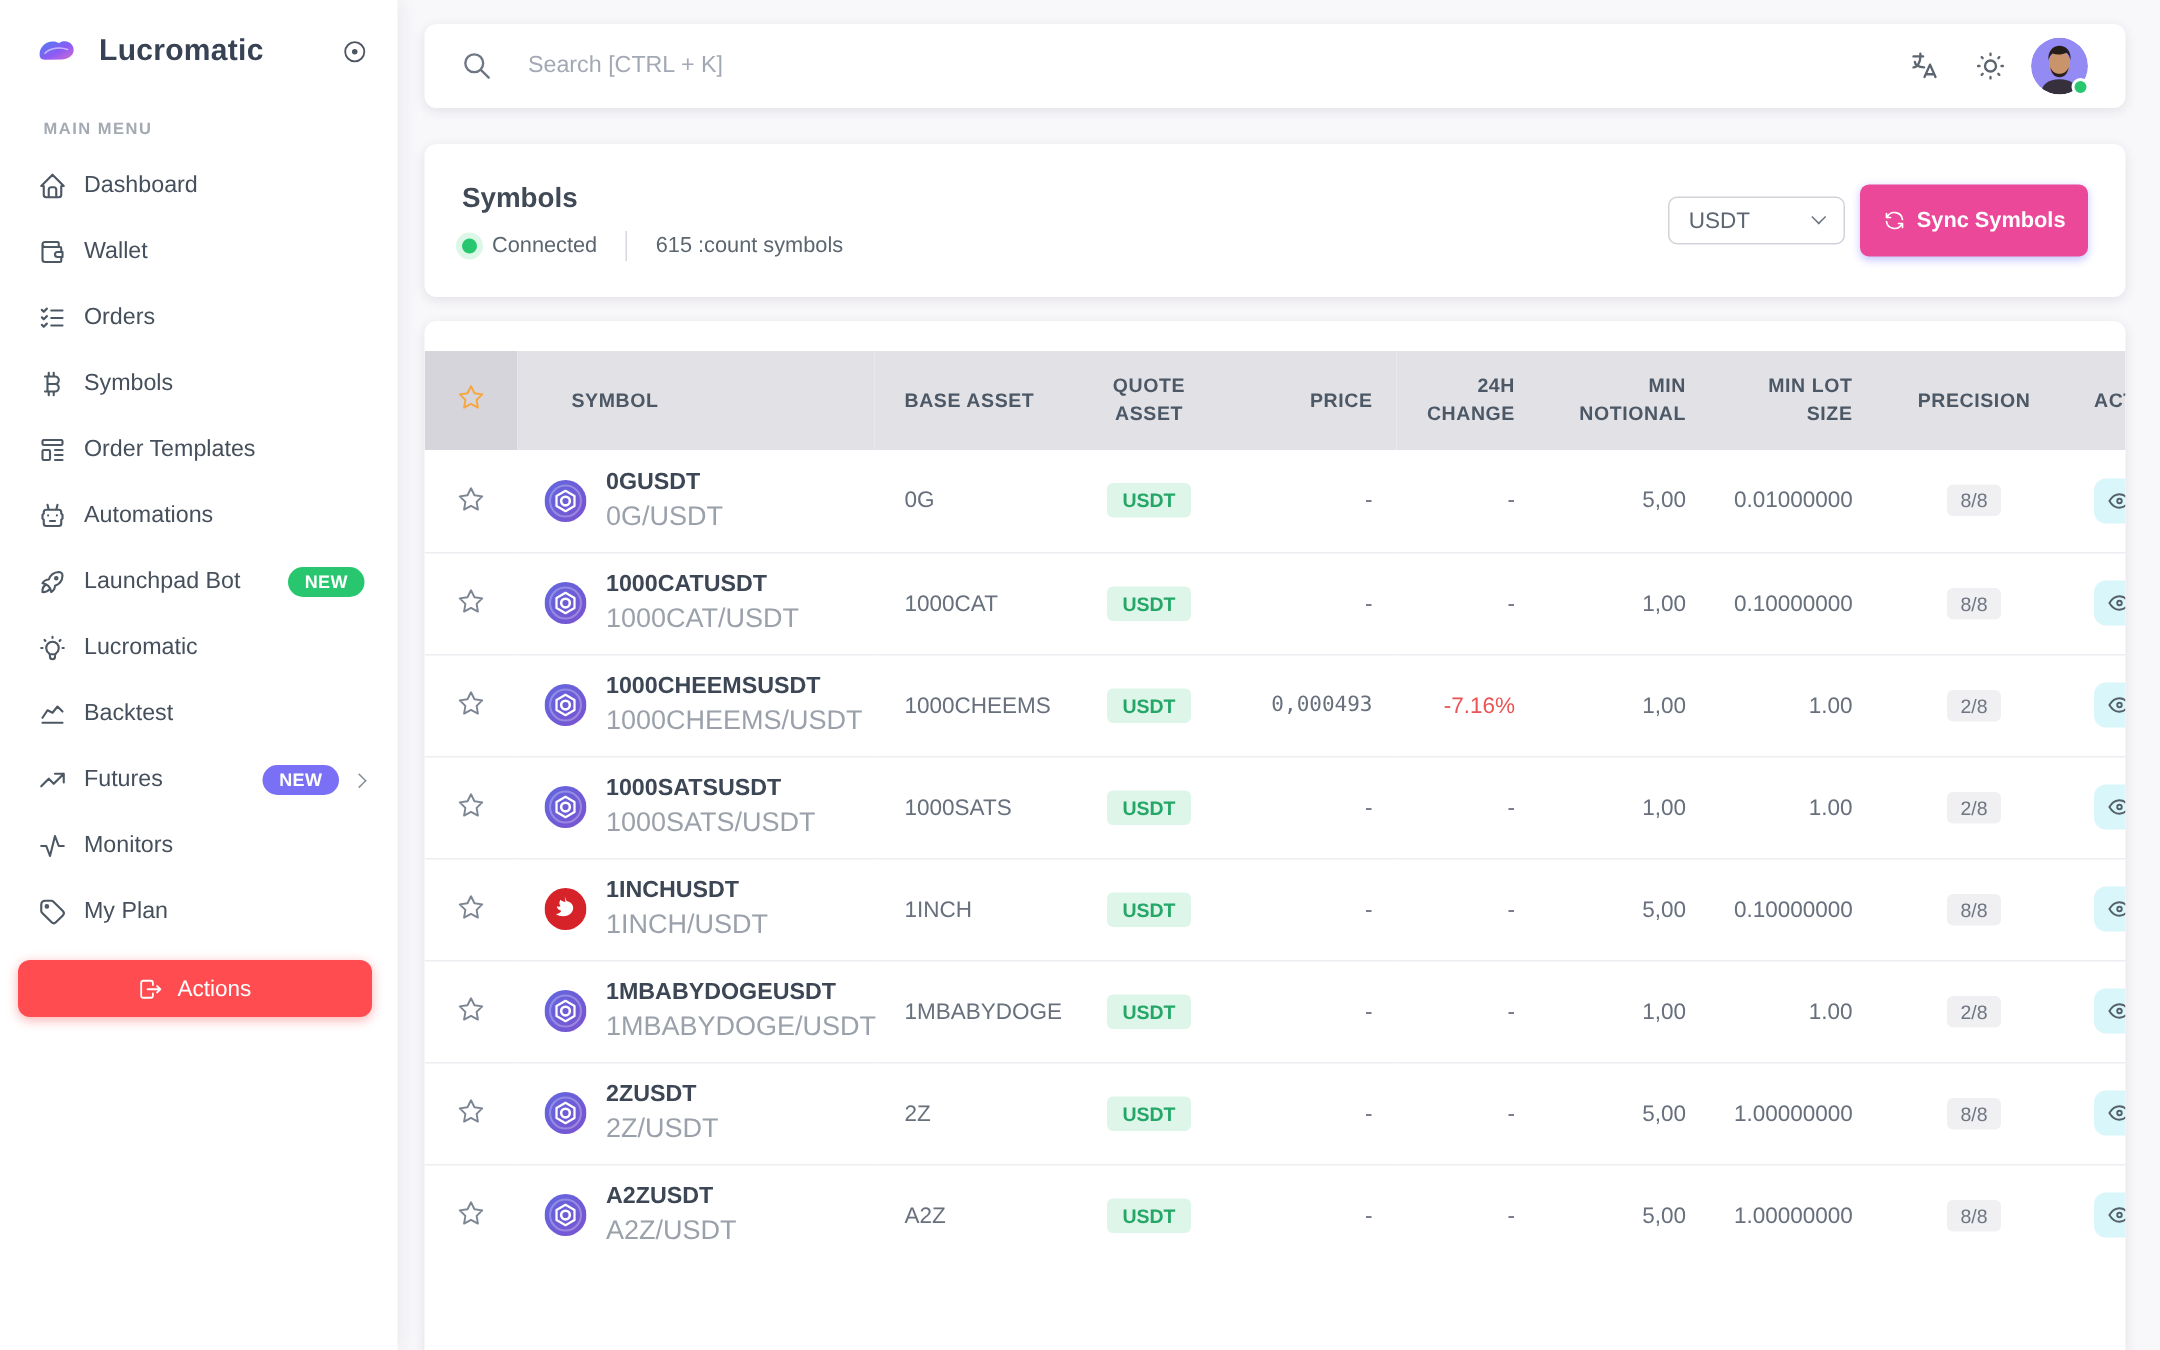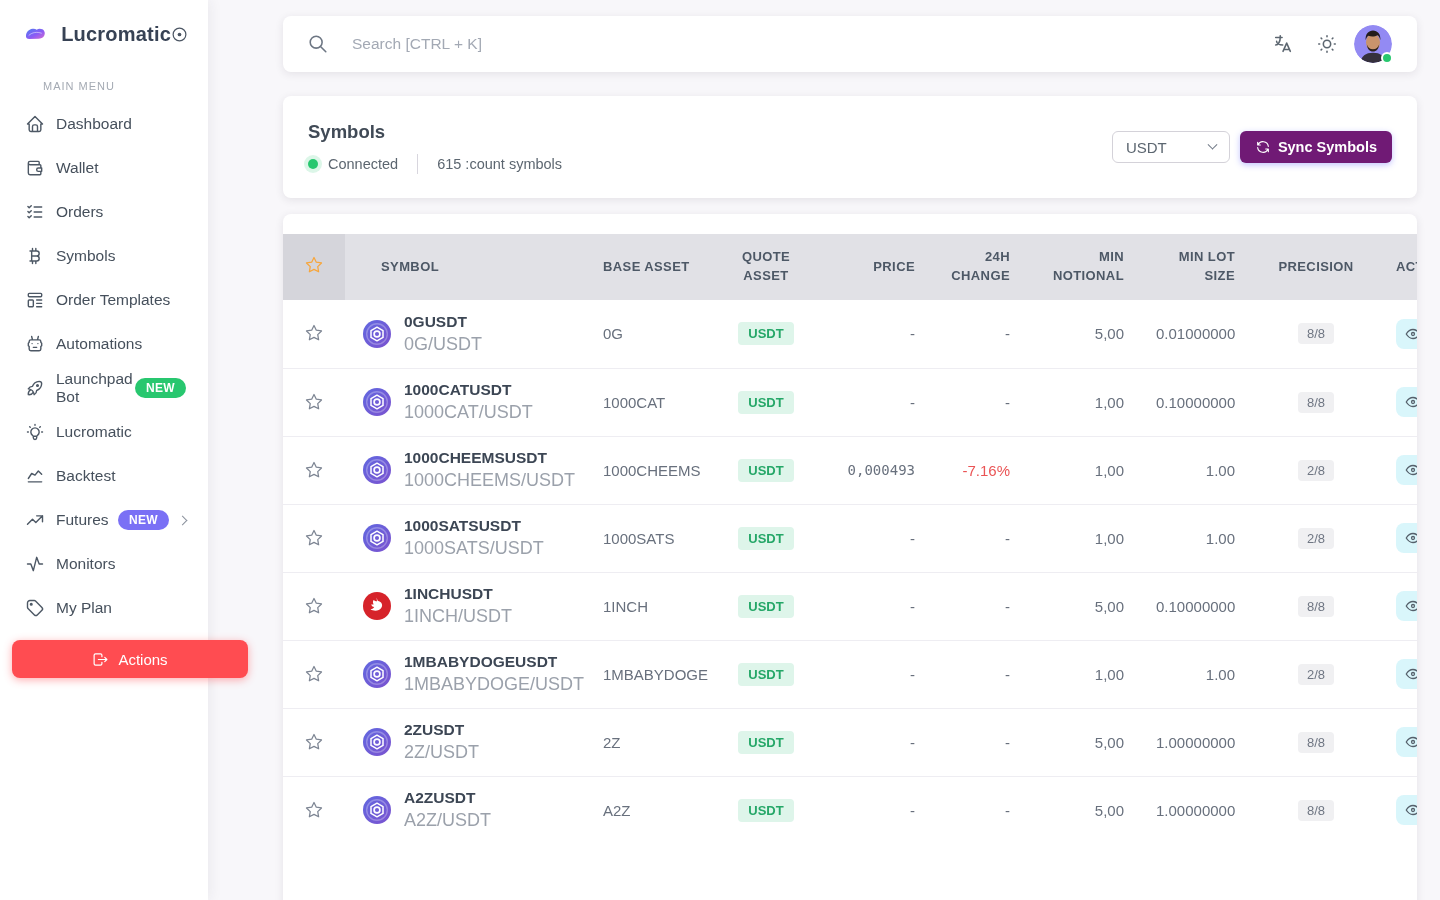--- a/index.html
+++ b/index.html
@@ -6,29 +6,29 @@
   html,body { width:1440px; height:900px; overflow:hidden; }
   body {
     font-family:"Liberation Sans","DejaVu Sans",sans-serif;
     background:#f8f7fa; color:#5f6b76;
   }
   svg { display:block; }
   .ico { fill:none; stroke:currentColor; stroke-width:1.7; stroke-linecap:round; stroke-linejoin:round; }
 
   
   .sidebar {
-    position:fixed; left:0; top:0; bottom:0; width:208px; background:#fff;
+    position:fixed; left:0; top:0; bottom:0; width:265px; background:#fff;
     box-shadow:0 0 14px rgba(47,43,61,.09); z-index:5;
   }
   .brand-row { display:flex; align-items:center; padding:20px 20px 0 24px; height:48px; }
   .brand-logo { width:28px; height:22px; }
   .brand-text { font-size:20px; font-weight:700; color:#374254; margin-left:14px; letter-spacing:.2px; }
   .pin-toggle { margin-left:auto; color:#4b5563; cursor:pointer; background:none; border:none; }
   .section-label {
-    padding:32px 0 10px 43px; font-size:11px; font-weight:400; letter-spacing:1px;
+    padding:32px 0 10px 29px; font-size:11px; font-weight:700; letter-spacing:1px;
     color:#a4aab3; text-transform:uppercase;
   }
   .nav { display:flex; flex-direction:column; }
   .nav-item {
     display:flex; align-items:center; height:44px; padding:0 22px 0 25px;
     color:#46505c; font-size:15.5px; cursor:pointer;
   }
   .nav-item .mi { width:20px; height:20px; color:#4d5865; flex:none; }
   .nav-item .nav-label { margin-left:11px; }
   .badge {
@@ -77,21 +77,21 @@
   .symbols-head-right { margin-left:auto; display:flex; align-items:center; gap:10px; }
   .select-box {
     display:flex; align-items:center; justify-content:space-between; background:#fff;
     border:1px solid #d4d2d9; border-radius:6px; height:32px; padding:0 13px;
     font-size:15px; color:#5c6670; cursor:pointer;
   }
   .select-box .chev { width:7px; height:7px; border-right:1.8px solid #6d7683; border-bottom:1.8px solid #6d7683;
     transform:rotate(45deg) translate(-2px,-2px); margin-left:12px; }
   .quote-select { width:118px; }
   .sync-btn {
-    height:32px; border:none; border-radius:6px; background:#701a75; color:#fff; cursor:pointer;
+    height:48px; border:none; border-radius:6px; background:#ec4899; color:#fff; cursor:pointer;
     display:flex; align-items:center; gap:7px; padding:0 15px; font-family:inherit;
     font-size:14.5px; font-weight:600; box-shadow:0 2px 6px rgba(105,108,255,.4);
   }
 
   
   .table-card { border-radius:8px; padding-top:20px; height:800px; overflow:hidden; }
   .controls { display:flex; align-items:center; justify-content:space-between; padding:0 2px; height:34px; margin-bottom:24px; }
   .controls-left, .controls-right { display:flex; align-items:center; font-size:15px; color:#5c6670; }
   .entries-select { width:76px; height:33px; margin:0 12px; }
   .table-search-label { margin-right:12px; }

